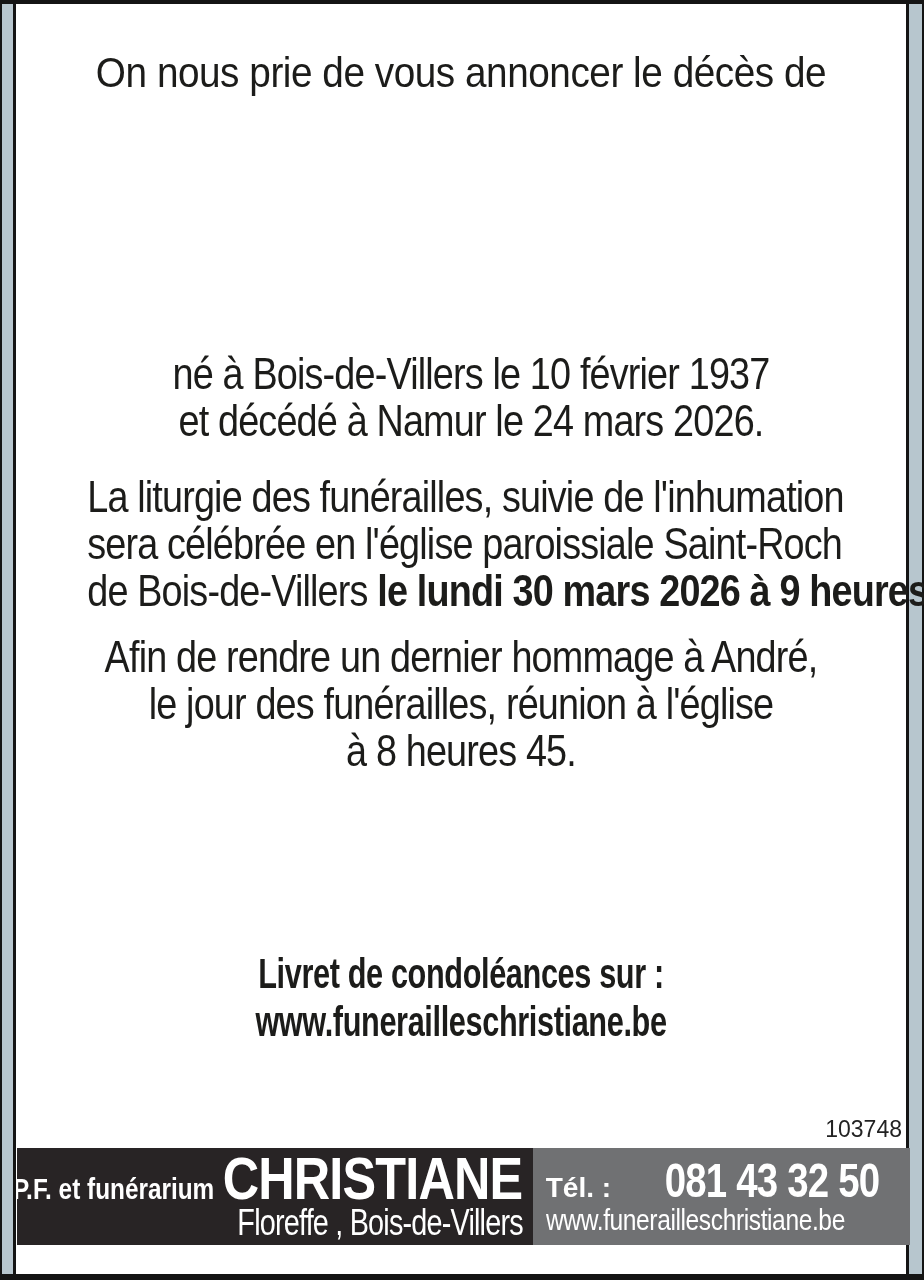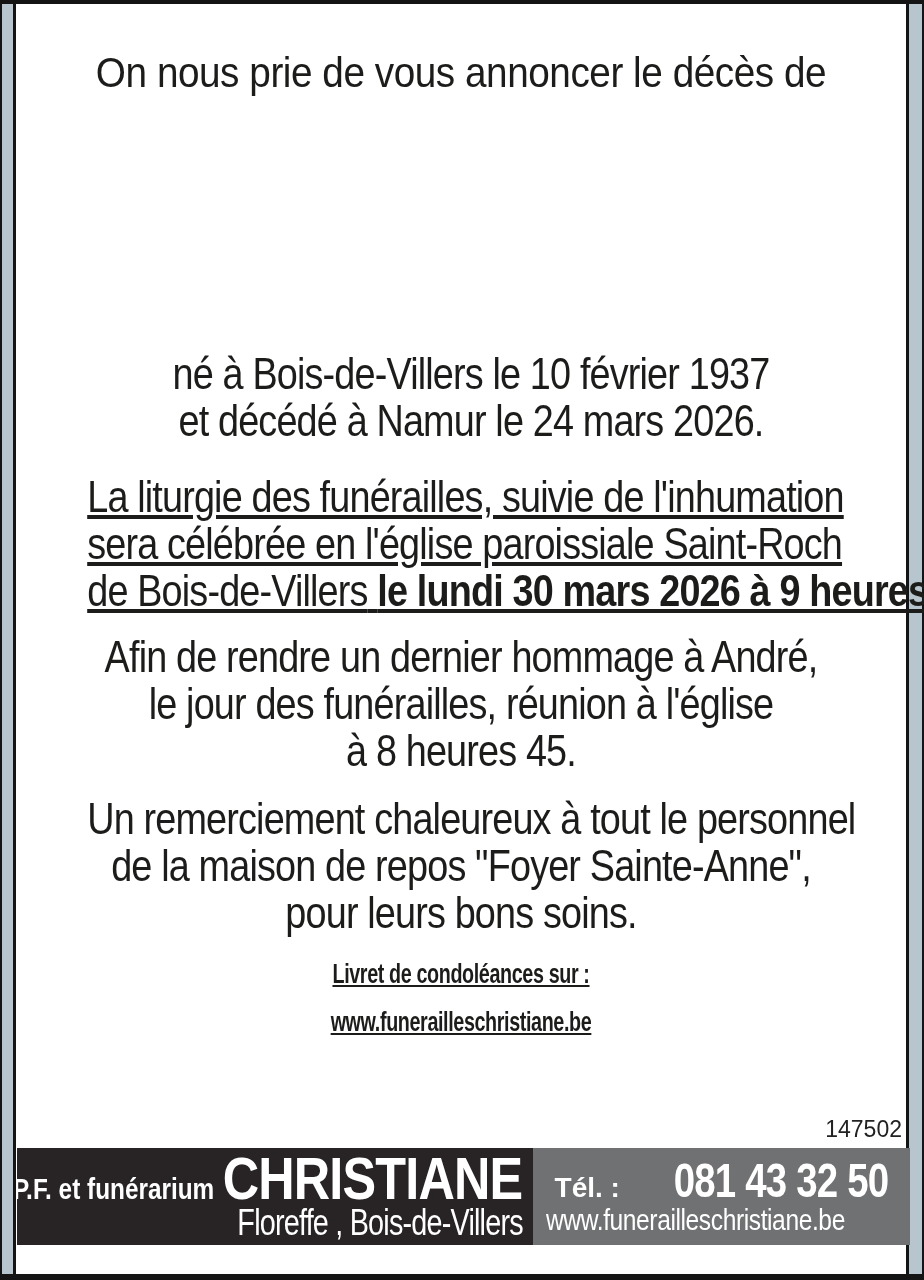--- a/index.html
+++ b/index.html
@@ -22,37 +22,37 @@
   .block{position:absolute;left:0;right:0;text-align:center;}
   .line{white-space:nowrap;}
   .cx90{transform:scaleX(.90);transform-origin:50% 50%;}
   .cx84{transform:scaleX(.84);transform-origin:50% 50%;}
   .cx73{transform:scaleX(.73);transform-origin:50% 50%;}
   .cx71{transform:scaleX(.71);transform-origin:50% 50%;}
   .intro{top:44px;font-size:43px;letter-spacing:-.5px;}
   .heading{top:114px;font-size:98px;line-height:98px;font-weight:700;letter-spacing:-2px;}
   .body{font-size:45px;line-height:47px;letter-spacing:-1px;}
   .p-vitals{top:346px;margin-left:20px;}
-  .p-liturgy{top:469px;text-decoration:underline;}
+  .p-liturgy{top:469px;}
   .p-homage{top:629px;}
   .p-thanks{top:791px;}
   .b{font-weight:700;}
-  .boldline{font-weight:700;font-size:27px;line-height:48px;letter-spacing:-.5px;text-decoration:underline;}
+  .boldline{font-weight:700;font-size:42px;line-height:48px;letter-spacing:-.5px;}
   .p-condolences{top:946px;}
   .p-fairepart{top:1054px;}
   .ref{top:1112px;right:4px;left:auto;font-size:23px;letter-spacing:0;color:#222;}
   
   .banner{position:absolute;left:17px;right:14px;top:1148px;height:97px;display:flex;color:var(--banner-text,#ffffff);}
   .b-left{flex:1.44;background:var(--banner-left-bg,#282425);display:flex;flex-direction:column;justify-content:center;align-items:flex-end;padding-right:10px;overflow:hidden;}
   .b-left .l1{display:flex;align-items:baseline;gap:10px;transform:scaleX(.84);transform-origin:100% 50%;white-space:nowrap;}
   .b-left .prefix{font-size:29px;font-weight:700;}
   .b-left .brand{font-size:60px;font-weight:700;letter-spacing:-1px;line-height:58px;}
   .b-left .l2{font-size:36px;letter-spacing:-1px;transform:scaleX(.80);transform-origin:100% 50%;white-space:nowrap;margin-top:-6px;}
   .b-right{flex:1;background:var(--banner-right-bg,#707173);display:flex;flex-direction:column;justify-content:center;padding:0 13px;overflow:hidden;}
-  .b-right .l1{display:flex;align-items:baseline;justify-content:center;white-space:nowrap;}
+  .b-right .l1{display:flex;align-items:baseline;justify-content:flex-start;white-space:nowrap;}
   .b-right .tel{font-size:28px;font-weight:700;}
   .b-right .phone{font-size:48px;font-weight:700;letter-spacing:-1px;line-height:48px;transform:scaleX(.80);transform-origin:100% 50%;}
   .b-right .l2{font-size:30px;letter-spacing:-.5px;transform:scaleX(.82);transform-origin:0 50%;white-space:nowrap;margin-top:-2px;}
 </style>
 </head>
 <body>
 
 <div class="page">
   <div class="frame-top"></div>
   <div class="frame-side left"></div>
@@ -76,33 +76,28 @@
       <div class="line cx84">sera célébrée en l'église paroissiale Saint-Roch</div>
       <div class="line cx84"><span>de Bois-de-Villers</span> <span class="b">le lundi 30 mars 2026 à 9 heures.</span></div>
     </div>
 
     <div class="block body p-homage">
       <div class="line cx84">Afin de rendre un dernier hommage à André,</div>
       <div class="line cx84">le jour des funérailles, réunion à l'église</div>
       <div class="line cx84">à 8 heures 45.</div>
     </div>
 
-    <div class="block body p-thanks">
-      <div class="line cx84">Un remerciement chaleureux à tout le personnel</div>
-      <div class="line cx84">de la maison de repos "Foyer Sainte-Anne",</div>
-      <div class="line cx84">pour leurs bons soins.</div>
-    </div>
 
     <div class="block boldline p-condolences">
       <div class="line cx73">Livret de condoléances sur :</div>
       <div class="line cx73">www.funerailleschristiane.be</div>
     </div>
 
 
-    <div class="block ref">147502</div>
+    <div class="block ref">103748</div>
   </div>
 
   <div class="banner">
     <div class="b-left">
       <div class="l1">
         <span class="prefix">P.F. et funérarium</span>
         <span class="brand">CHRISTIANE</span>
       </div>
       <div class="l2">Floreffe , Bois-de-Villers</div>
     </div>

